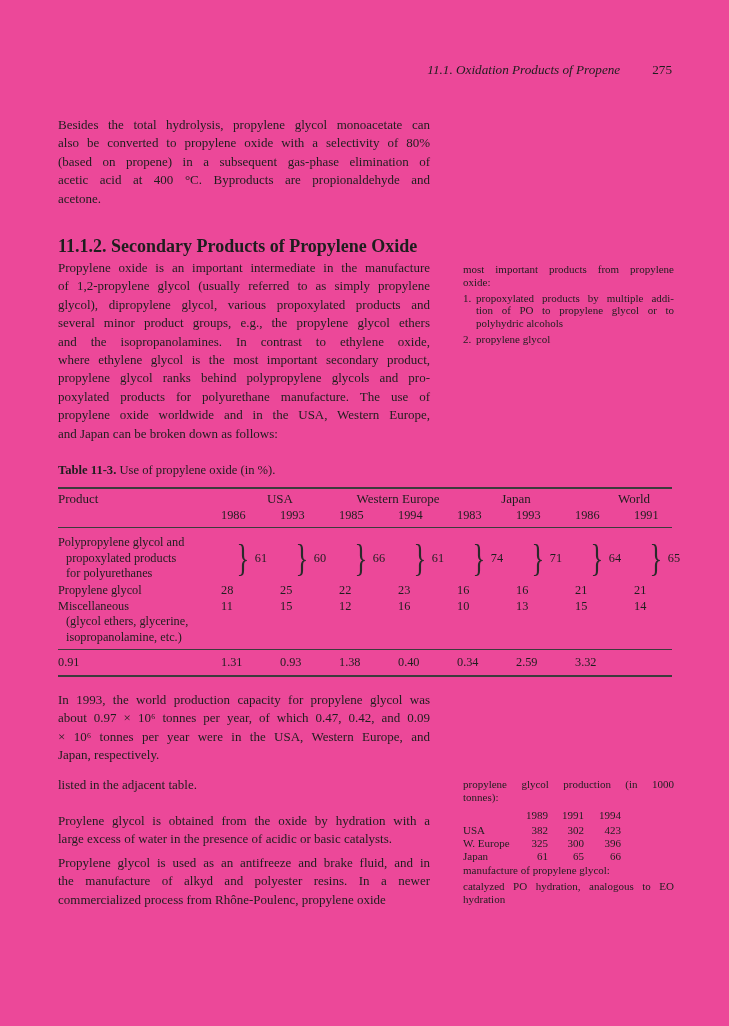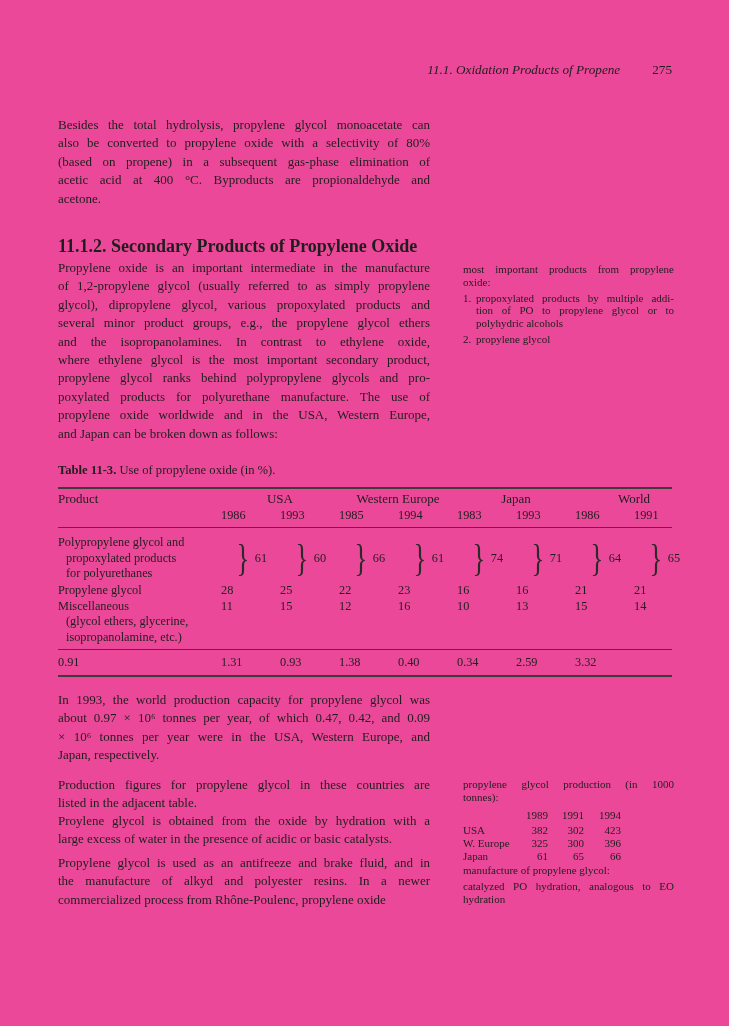--- a/index.html
+++ b/index.html
@@ -236,21 +236,20 @@
     <div class="rule"></div>
   </div>
 
   <div class="para p3">
       <div class="tline">In 1993, the world production capacity for propylene glycol was</div>
       <div class="tline">about 0.97 × 10⁶ tonnes per year, of which 0.47, 0.42, and 0.09</div>
       <div class="tline">× 10⁶ tonnes per year were in the USA, Western Europe, and</div>
       <div class="tline last">Japan, respectively.</div>
     </div>
   <div class="para p4">
-      <div class="tline">Production figures for propylene glycol in these countries are</div>
       <div class="tline last">listed in the adjacent table.</div>
     </div>
   <div class="para p5">
       <div class="tline">Proylene glycol is obtained from the oxide by hydration with a</div>
       <div class="tline last">large excess of water in the presence of acidic or basic catalysts.</div>
     </div>
   <div class="para p6">
       <div class="tline">Propylene glycol is used as an antifreeze and brake fluid, and in</div>
       <div class="tline">the manufacture of alkyd and polyester resins. In a newer</div>
       <div class="tline last">commercialized process from Rhône-Poulenc, propylene oxide</div>

